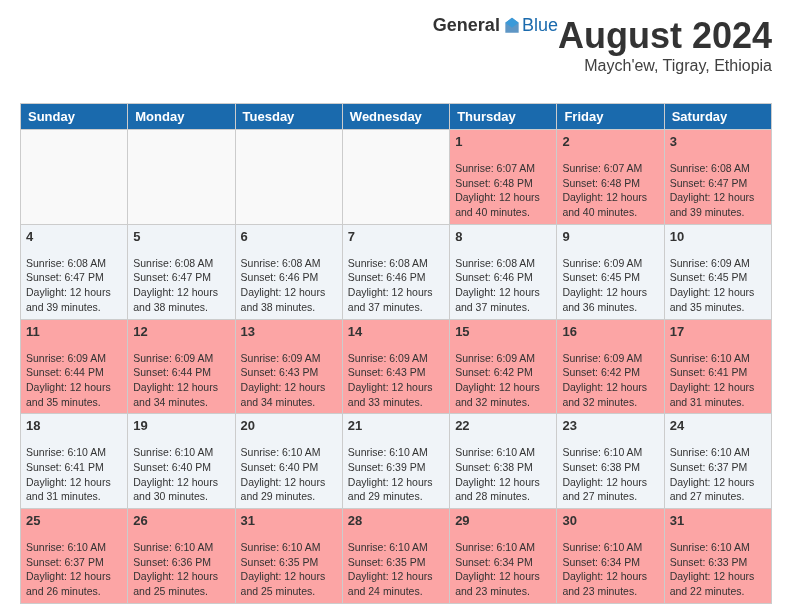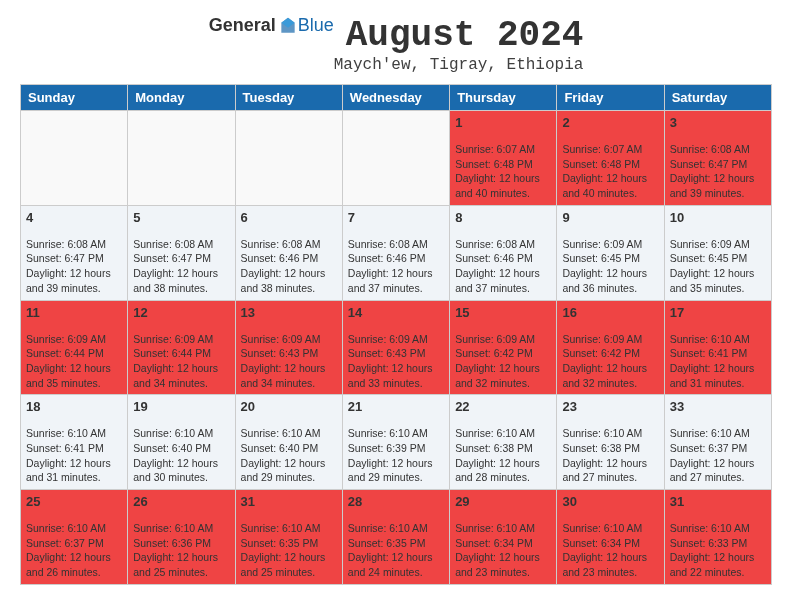--- a/index.html
+++ b/index.html
@@ -1,38 +1,38 @@
 <!DOCTYPE html>
 <html><head>
   <meta charset="utf-8">
   <style>
     * { box-sizing: border-box; margin: 0; padding: 0; }
     body { font-family: Arial, sans-serif; background: #fff; width: 792px; height: 612px; overflow: hidden; }
     
     .page { width: 792px; min-height: 612px; padding: 15px 20px; }
     
-    .header { display: flex; justify-content: center; align-items: flex-start; margin-bottom: 10px; }
+    .header { display: flex; justify-content: flex-end; align-items: flex-start; margin-bottom: 28px; }
     
     .logo { display: flex; flex-direction: column; align-items: flex-start; }
     .logo-text { display: flex; align-items: center; }
     .logo-general { font-size: 18px; font-weight: bold; color: #333; }
     .logo-blue { font-size: 18px; font-weight: normal; color: #1a6aad; }
     .logo-icon { width: 20px; height: 20px; margin-left: 2px; }
     
-    .title-section { text-align: right; font-family: Liberation Mono, monospace; }
+    .title-section { text-align: right; }
     .month-title { font-size: 36px; font-weight: bold; color: #333; }
     .location-title { font-size: 16px; color: #404040; }
     
     .calendar { width: 100%; border-collapse: collapse; }
     .calendar th { background: #1a6aad; color: white; text-align: left; padding: 5px 7px; font-size: 13px; border: 1px solid #ccc; }
     .calendar td { border: 1px solid #ccc; vertical-align: top; padding: 4px 5px; width: calc(100%/7); }
     .calendar td .day-number { font-weight: bold; font-size: 13px; color: #333; }
     .calendar td .day-info { font-size: 10.5px; color: #333; line-height: 1.4; margin-top: 12px; }
     .calendar td.empty { background: #f9f9f9; }
-    .calendar tr { background: #ef4444; }
+    .calendar tr { background: #fca5a5; }
     .calendar tr:nth-child(even) { background: #f5f5f5; }
     .calendar td { height: 85px; }
   </style>
 </head>
 <body>
 
 <div class="page">
   <div class="header">
     <div class="logo">
       <div class="logo-text">
@@ -229,21 +229,21 @@
 and 28 minutes.</div>
           </td>
           <td>
             <div class="day-number">23</div>
             <div class="day-info">Sunrise: 6:10 AM
 Sunset: 6:38 PM
 Daylight: 12 hours
 and 27 minutes.</div>
           </td>
           <td>
-            <div class="day-number">33</div>
+            <div class="day-number">24</div>
             <div class="day-info">Sunrise: 6:10 AM
 Sunset: 6:37 PM
 Daylight: 12 hours
 and 27 minutes.</div>
           </td>
         </tr>
         <tr>
           <td>
             <div class="day-number">25</div>
             <div class="day-info">Sunrise: 6:10 AM

